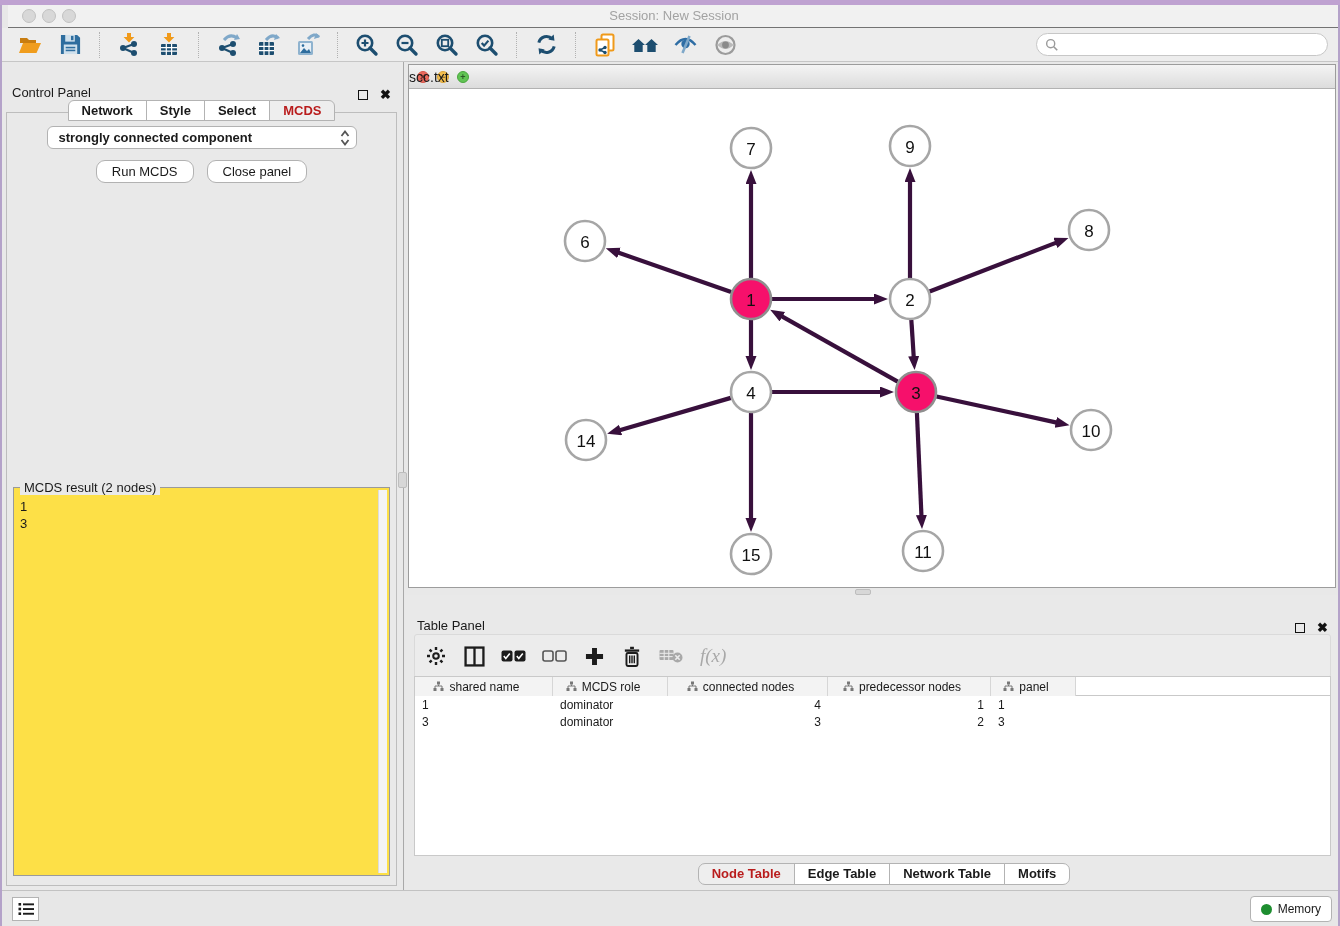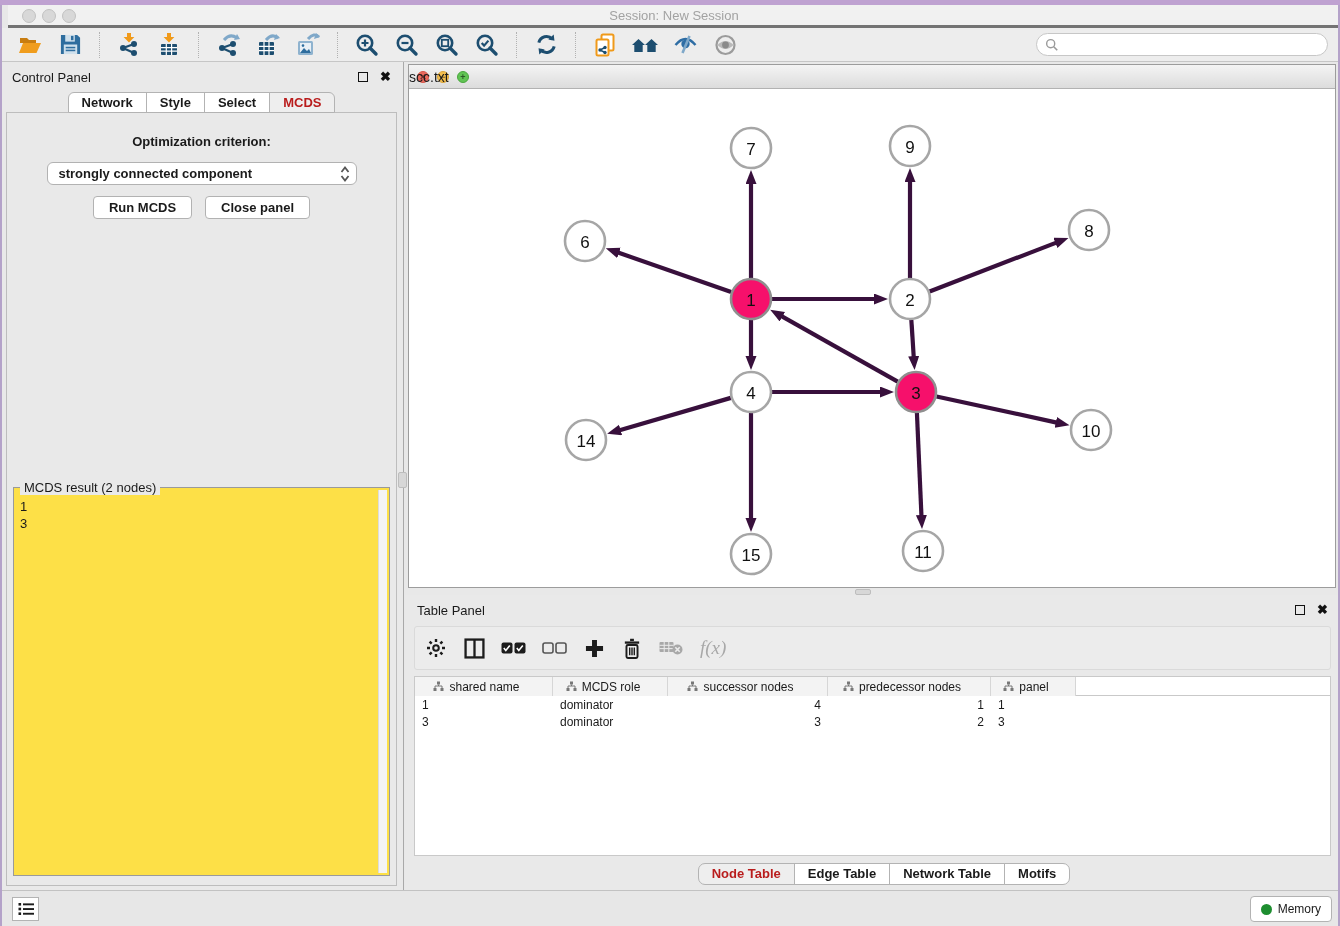--- a/index.html
+++ b/index.html
@@ -7,47 +7,47 @@
   body {
     position: relative;
     font-family: "Liberation Sans", sans-serif;
     background: #e8e8e8;
     overflow: hidden;
     color:#1a1a1a;
   }
   
   .accent-strip { position:absolute; left:0; top:0; right:0; height:5px; background:#bfa2d1; z-index:50;}
   .side-border { position:absolute; inset:0; border-left:2px solid #b4a2c9; border-right:2px solid #b4a2c9; pointer-events:none; z-index:49;}
-  .titlebar { position:absolute; top:5px; left:8px; right:0; height:23px; background:#f1f1f1; border-bottom:3px solid #737373; }
+  .titlebar { position:absolute; top:5px; left:8px; right:0; height:23px; background:#f1f1f1; border-bottom:1px solid #737373; }
   .traffic-inactive { position:absolute; left:14px; top:4px; display:flex; gap:6px; }
   .traffic-inactive .dot { width:14px; height:14px; border-radius:50%; background:#d8d8d8; border:1px solid #c2c2c2; }
   .win-title { position:absolute; left:0; right:0; top:3px; text-align:center; font-size:13px; color:#a2a2a2; }
   
   .toolbar { position:absolute; top:28px; left:0; right:0; height:34px; background:#ededed; border-bottom:1px solid #c6c6c6; display:flex; align-items:center; padding-left:10px; }
   .tbtn { width:30px; height:28px; display:flex; align-items:center; justify-content:center; margin:0 5px; }
   .tbsep { width:0; height:26px; border-left:1px dotted #b2b2b2; margin:0 9px; }
   .search-field { position:absolute; right:12px; top:5px; width:292px; height:23px; background:#fff; border:1px solid #c7c7c7; border-radius:12px; display:flex; align-items:center; padding:0 8px; }
   .search-field input { border:none; outline:none; flex:1; font-size:13px; background:transparent; font-family:"Liberation Sans",sans-serif;}
   
   .control-panel { position:absolute; left:0; top:62px; width:404px; bottom:36px; background:#e9e9e9; border-right:1px solid #a9a9a9; }
-  .panel-head { height:30px; display:flex; align-items:center; padding:0 12px; font-size:13px; }
+  .panel-head { height:30px; display:flex; align-items:flex-end; padding:0 12px; font-size:13px;margin-top:8px; }
   .panel-head .spacer { flex:1; }
   .mini-float { width:10px; height:10px; border:1.6px solid #111; margin-right:12px; }
   .mini-close { font-size:13px; font-weight:700; color:#111; line-height:10px; }
   .cp-tabs { display:flex; justify-content:center; position:relative; z-index:2; }
   .tab { height:21px; line-height:19px; padding:0 13px; background:#fff; border:1px solid #b3b3b3; margin-left:-1px; font-size:13px; font-weight:600; }
   .cp-tabs .tab:first-child { border-radius:6px 0 0 0; margin-left:0;}
   .cp-tabs .tab:last-child { border-radius:0 6px 0 0; }
   .tab.selected { background:#eeeeee; color:#b91c1c; }
   .cp-body { position:absolute; left:6px; right:6px; top:50px; bottom:4px; border:1px solid #bdbdbd; background:#e9e9e9; }
   .opt-label { text-align:center; margin-top:21px; font-size:13px; font-weight:600; }
   .dropdown { margin:13px auto 0 auto; width:310px; height:23px; background:#fff; border:1px solid #b2b2b2; border-radius:6px; display:flex; align-items:center; padding:0 6px 0 11px; font-size:13px; font-weight:600; }
   .dropdown .dd-label { flex:1; }
   .btn-row { display:flex; justify-content:center; gap:13px; margin-top:11px; }
-  .push-btn { height:23px; padding:0 15px; background:#fff; border:1px solid #b2b2b2; border-radius:4px; font-size:13px; font-weight:700; display:flex; align-items:center; }
+  .push-btn { height:23px; padding:0 15px; background:#fff; border:1px solid #b2b2b2; border-radius:9px; font-size:13px; font-weight:400; display:flex; align-items:center; }
   .result-group { position:absolute; left:6px; right:6px; top:374px; bottom:9px; border:1px solid #9a9a9a; background:#fde047; }
   .result-title { position:absolute; top:-8px; left:6px; background:#e9e9e9; padding:0 4px; font-size:13px; }
   .result-lines { position:absolute; inset:8px 12px 2px 2px; font-size:13px; line-height:17px; padding:2px 4px; overflow:hidden; }
   .result-scroll { position:absolute; top:2px; bottom:2px; right:2px; width:9px; background:#f4f4f4; border-left:1px solid #dcdcdc; }
   
   .net-frame { position:absolute; left:408px; top:64px; width:928px; height:524px; border:1px solid #9c9c9c; background:#fff; }
   .net-titlebar { position:relative; height:24px; background:linear-gradient(#f4f4f4,#dcdcdc); border-bottom:1px solid #b2b2b2; }
   .tl { position:absolute; top:6px; width:12px; height:12px; border-radius:50%; font-size:9px; font-weight:700; line-height:11px; text-align:center; color:rgba(0,0,0,.55); }
   .tl.red { left:8px; background:#ec6a5e; border:1px solid #d35548; }
   .tl.yellow { left:28px; background:#f5bf4f; border:1px solid #dba63a; }
@@ -241,21 +241,20 @@
     <span class="mini-float"></span>
     <span class="mini-close">✖</span>
   </div>
   <div class="cp-tabs" id="cp-tabs">
       <div class="tab">Network</div>
       <div class="tab">Style</div>
       <div class="tab">Select</div>
       <div class="tab selected">MCDS</div>
     </div>
   <div class="cp-body">
-    <div class="opt-label">Optimization criterion:</div>
     <div class="dropdown">
       <span class="dd-label">strongly connected component</span>
       <svg width="10" height="16" viewBox="0 0 10 16">
         <path d="M1.5 6L5 1.5 8.5 6" fill="none" stroke="#555" stroke-width="1.8"></path>
         <path d="M1.5 10L5 14.5 8.5 10" fill="none" stroke="#555" stroke-width="1.8"></path>
       </svg>
     </div>
     <div class="btn-row">
       <div class="push-btn">Run MCDS</div>
       <div class="push-btn">Close panel</div>
@@ -443,21 +442,21 @@
         </div>
         <div class="th" style="width: 160px;">
           <span class="hicon">
             <svg width="11" height="11" viewBox="0 0 11 11">
               <rect x="4" y="0.5" width="3" height="3" fill="#777"></rect>
               <rect x="0.5" y="7" width="3" height="3" fill="#777"></rect>
               <rect x="7.5" y="7" width="3" height="3" fill="#777"></rect>
               <path d="M5.5 3.5V5M2 7V5h7v2" fill="none" stroke="#777" stroke-width="1"></path>
             </svg>
           </span>
-          <span>successor nodes</span>
+          <span>connected nodes</span>
         </div>
         <div class="th" style="width: 163px;">
           <span class="hicon">
             <svg width="11" height="11" viewBox="0 0 11 11">
               <rect x="4" y="0.5" width="3" height="3" fill="#777"></rect>
               <rect x="0.5" y="7" width="3" height="3" fill="#777"></rect>
               <rect x="7.5" y="7" width="3" height="3" fill="#777"></rect>
               <path d="M5.5 3.5V5M2 7V5h7v2" fill="none" stroke="#777" stroke-width="1"></path>
             </svg>
           </span>

